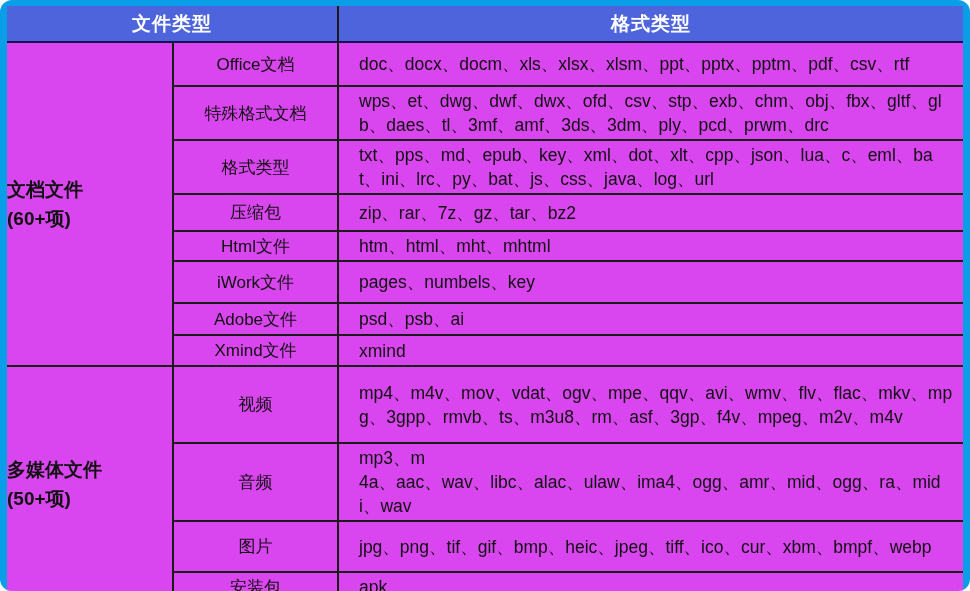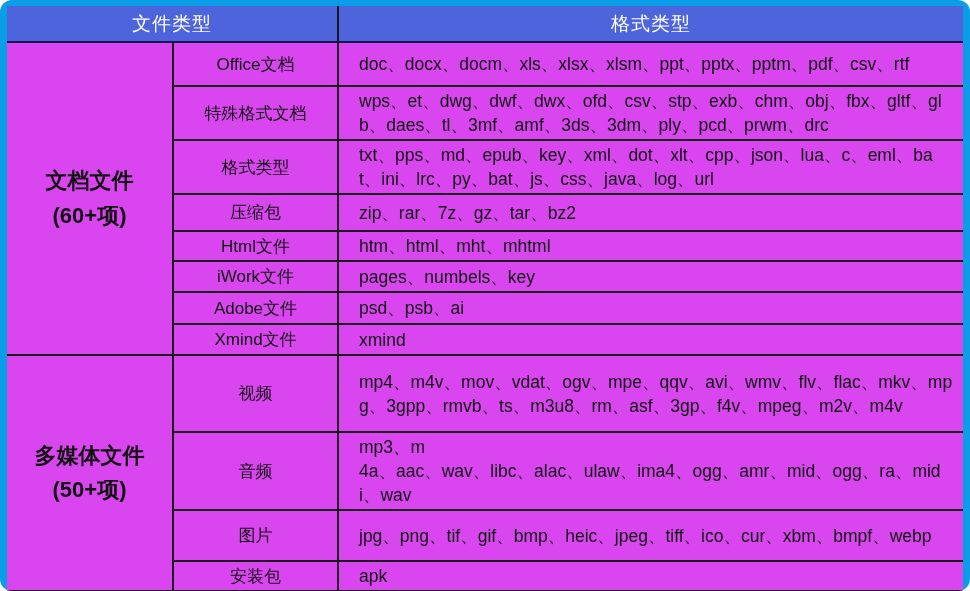--- a/index.html
+++ b/index.html
@@ -22,43 +22,42 @@
     border-collapse: collapse;
     table-layout: fixed;
     background: #ffffff;
   }
   col.c1 { width: 166px; }
   col.c2 { width: 165px; }
   col.c3 { width: auto; }
   thead th {
     background: #4d64dc;
     color: #ffffff;
-    font-weight: normal;
+    font-weight: bold;
     font-size: 19px;
     height: 36px;
     text-align: center;
     vertical-align: middle;
     border: 2px solid #1a1a1a;
     border-top: none;
     border-bottom: 2px solid #13134d;
     letter-spacing: 1px;
   }
   thead th:first-child { border-left: none; }
   thead th:last-child  { border-right: none; margin-left: 27px; }
   td {
     border: 2px solid #1a1a1a;
     vertical-align: middle;
     color: #111111;
     background: #d946ef;
   }
   td.group-cell {
     border-left: none;
-    text-align: center;
     font-weight: bold;
-    font-size: 22px;
+    font-size: 19px;
     line-height: 1.55;
   }
   td.category-cell {
     text-align: center;
     font-size: 17px;
     padding: 2px 4px;
   }
   td.formats-cell {
     border-right: none;
     font-size: 17.5px;
@@ -104,21 +103,21 @@
           <td class="formats-cell">txt、pps、md、epub、key、xml、dot、xlt、cpp、json、lua、c、eml、bat、ini、lrc、py、bat、js、css、java、log、url</td>
         </tr>
         <tr style="height: 37px;">
           <td class="category-cell">压缩包</td>
           <td class="formats-cell">zip、rar、7z、gz、tar、bz2</td>
         </tr>
         <tr style="height: 16px;">
           <td class="category-cell">Html文件</td>
           <td class="formats-cell">htm、html、mht、mhtml</td>
         </tr>
-        <tr style="height: 31px;">
+        <tr style="height: 42px;">
           <td class="category-cell">iWork文件</td>
           <td class="formats-cell">pages、numbels、key</td>
         </tr>
         <tr style="height: 32px;">
           <td class="category-cell">Adobe文件</td>
           <td class="formats-cell">psd、psb、ai</td>
         </tr>
         <tr style="height: 31px;">
           <td class="category-cell">Xmind文件</td>
           <td class="formats-cell">xmind</td>

